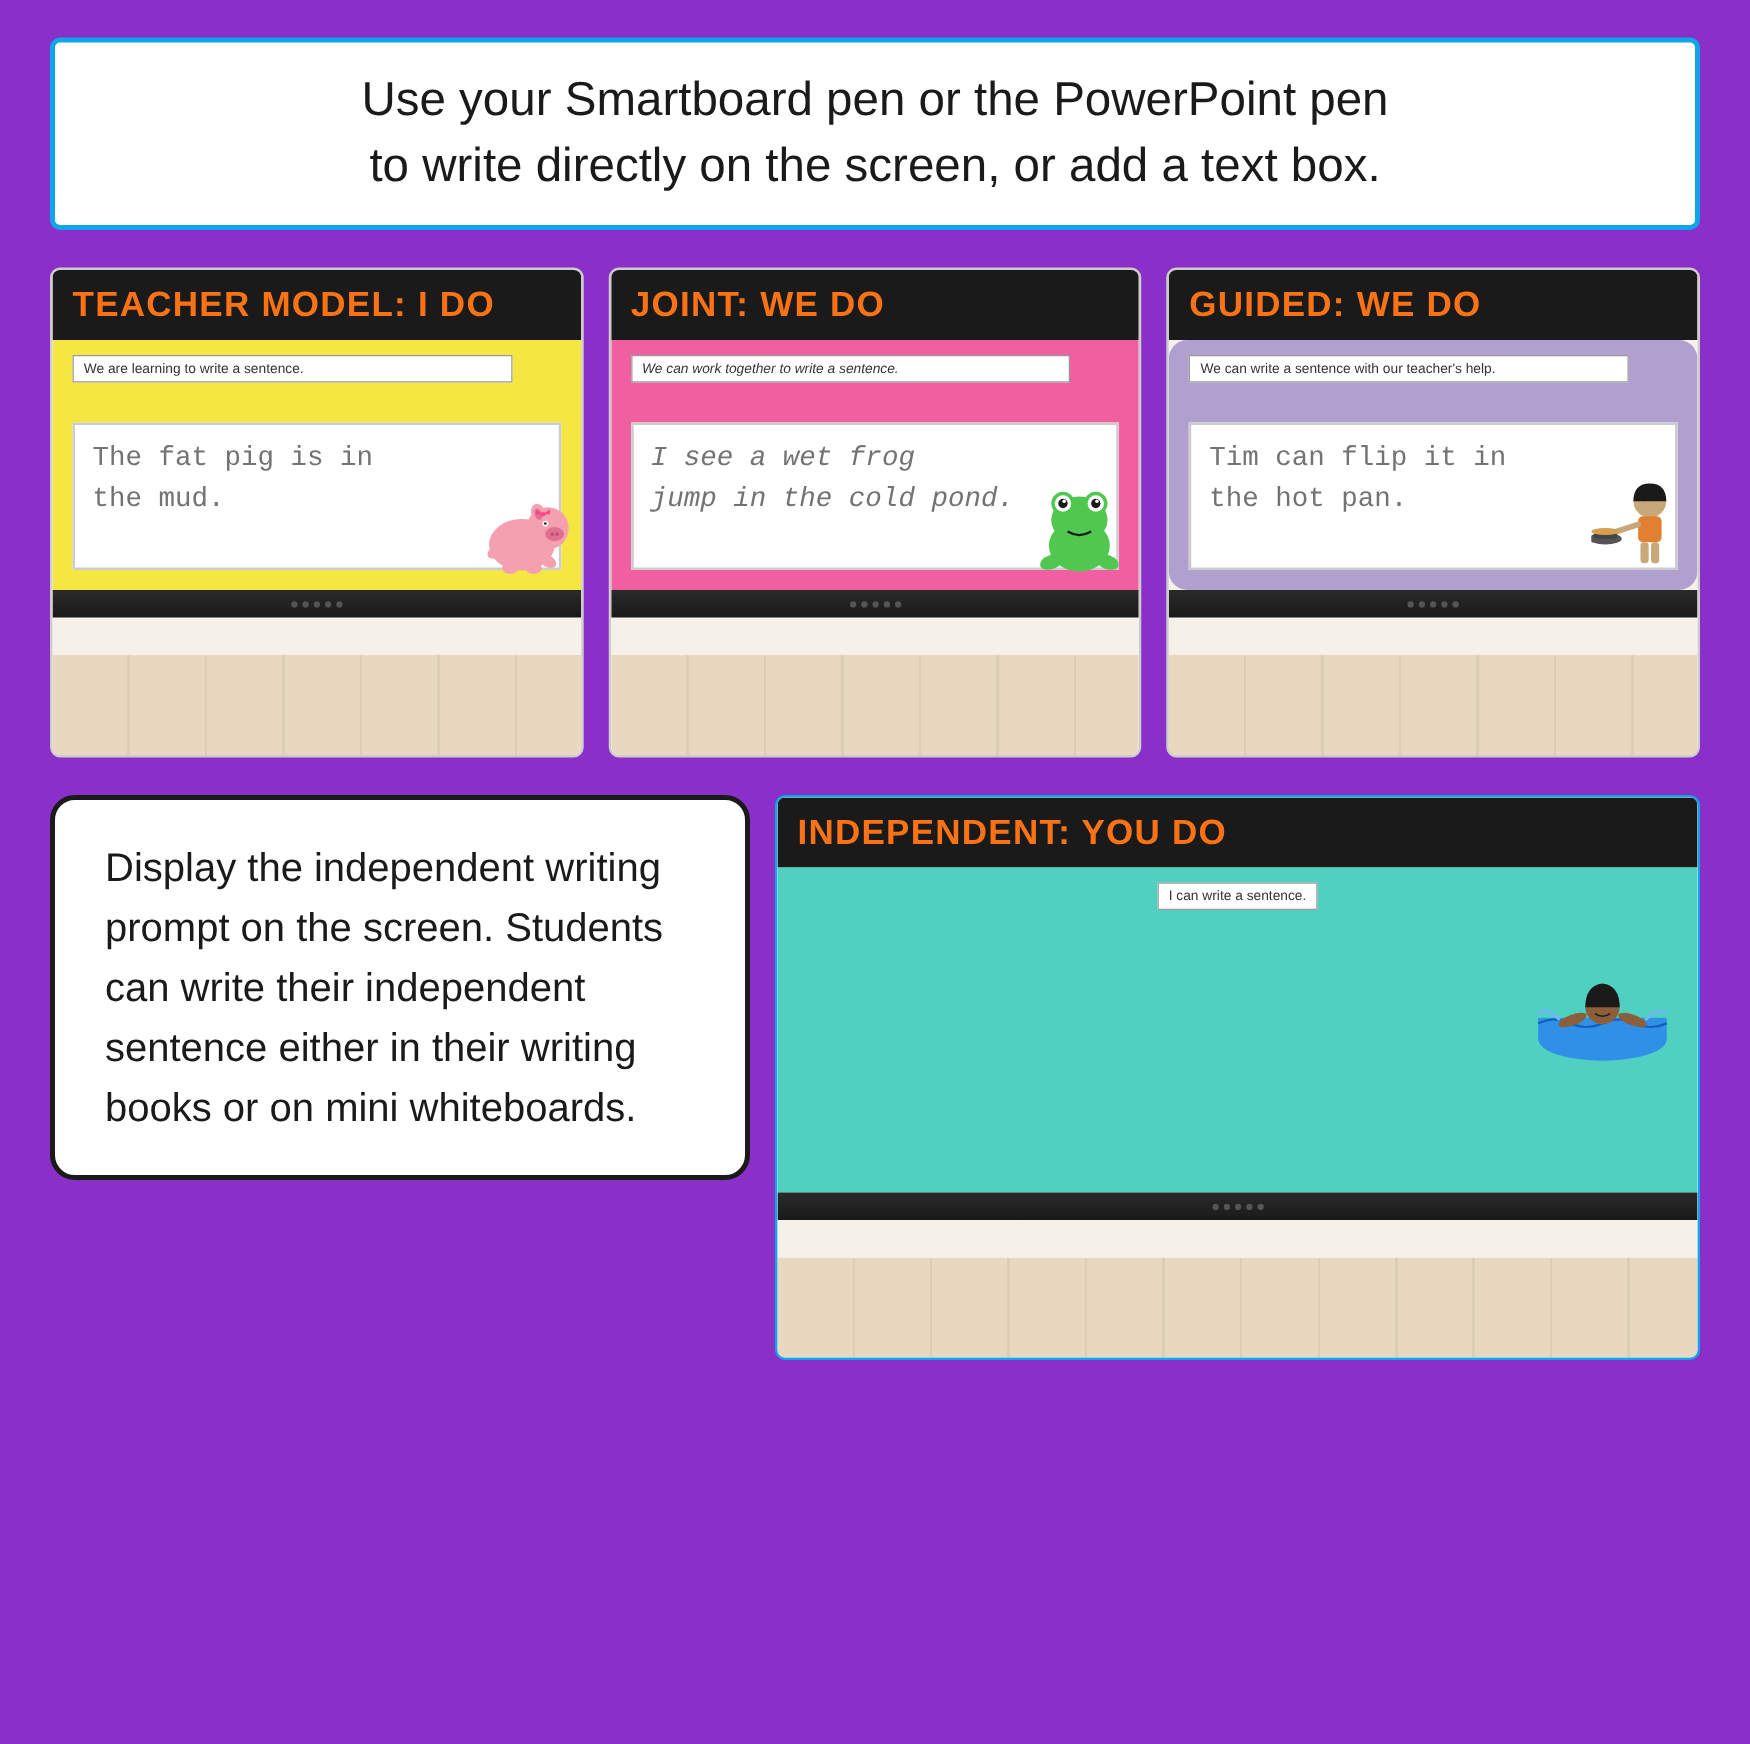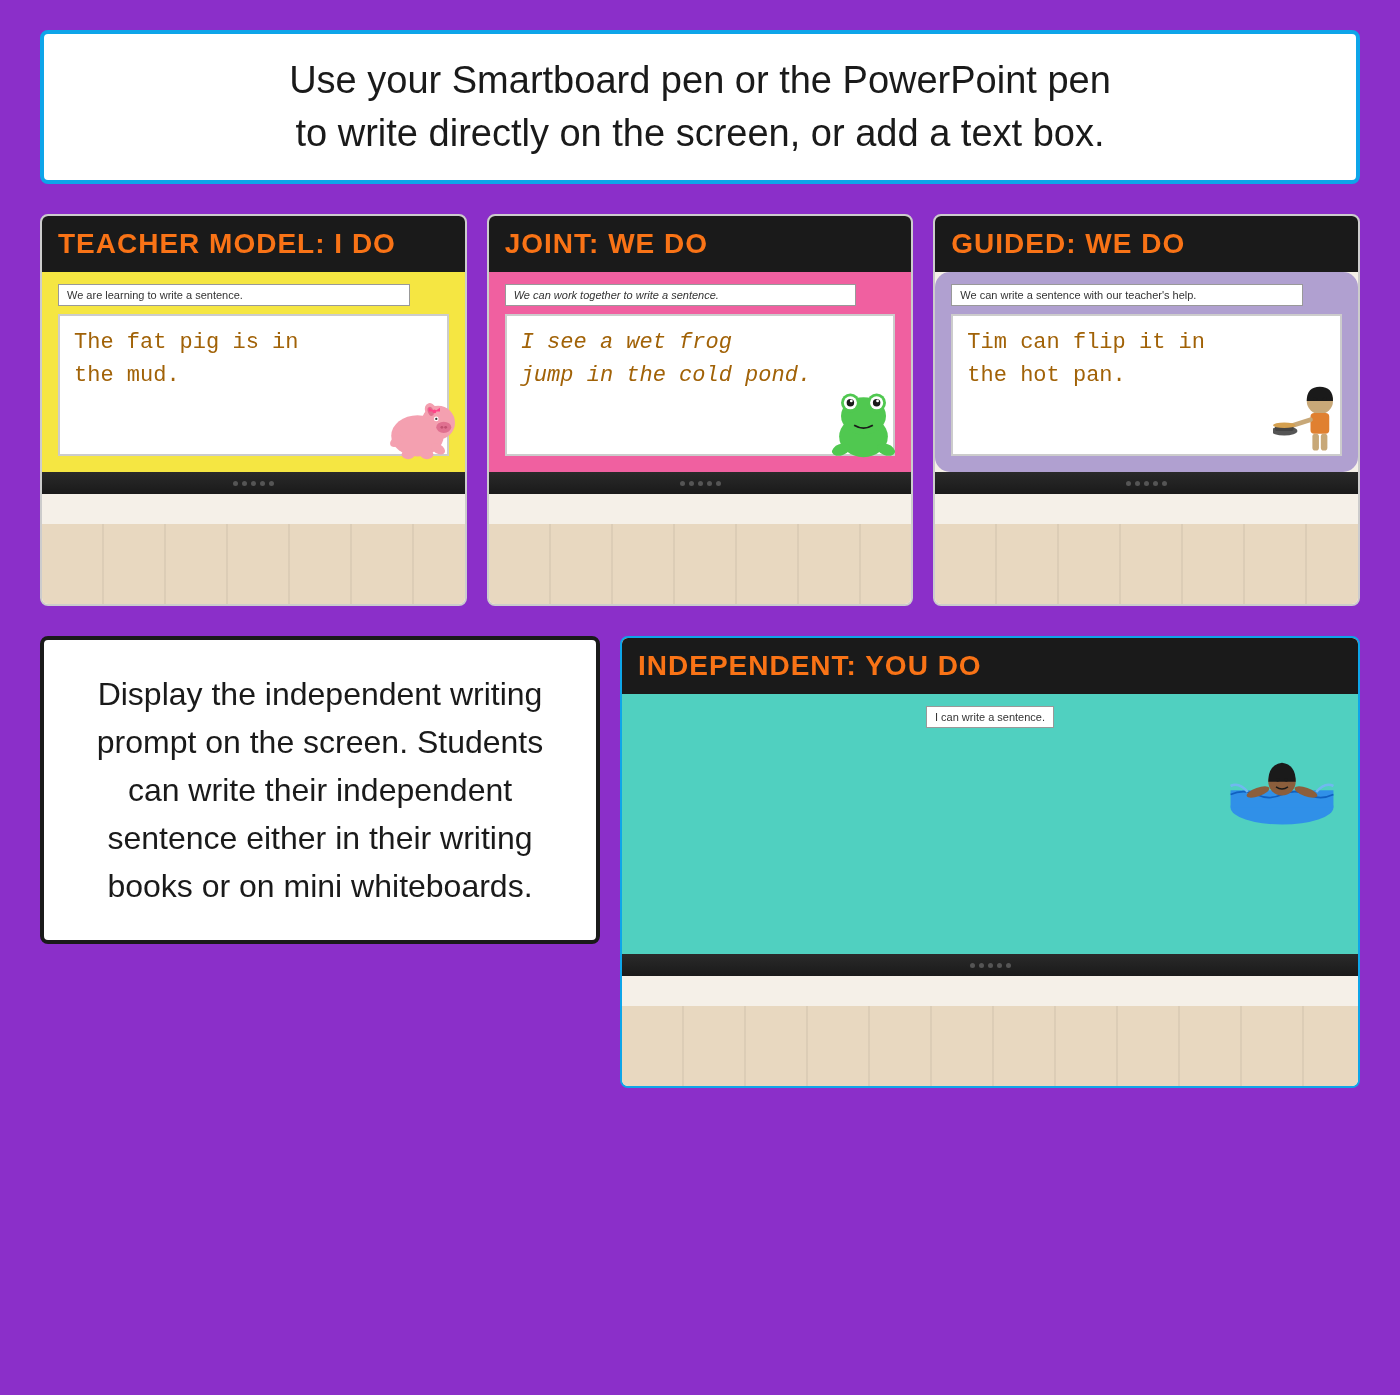--- a/index.html
+++ b/index.html
@@ -103,21 +103,21 @@
     .sentence-box {
       background: white;
       border: 2px solid #ccc;
       padding: 10px 14px;
       flex: 1;
       position: relative;
     }
 
     .sentence-text {
       font-size: 22px;
-      color: #a16207;
+      color: #737373;
       font-family: 'Courier New', monospace;
       line-height: 1.5;
     }
 
     
     .character {
       position: absolute;
       right: 10px;
       bottom: 10px;
       width: 80px;
@@ -163,23 +163,22 @@
     .bottom-row {
       display: flex;
       gap: 20px;
       align-items: flex-start;
     }
 
     .description-box {
       flex: 0 0 560px;
       background: white;
       border: 4px solid #1a1a1a;
-      border-radius: 8px;
+      border-radius: 20px;
       padding: 30px 40px;
-      text-align: center;
     }
 
     .description-text {
       font-size: 32px;
       line-height: 1.5;
       color: #1a1a1a;
     }
 
     .independent-panel {
       flex: 1;
@@ -212,20 +211,21 @@
       width: 120px;
       height: 100px;
       position: absolute;
       bottom: 10px;
       left: 50%;
       transform: translateX(-50%);
     }
 
     .slide-relative {
       position: relative;
+      gap: 24px;
     }
   </style>
 </head>
 <body>
 
 <div class="main-container">
 
   <div class="instruction-box">
     <p class="instruction-text">Use your Smartboard pen or the PowerPoint pen</p>
     <p class="instruction-text">to write directly on the screen, or add a text box.</p>

